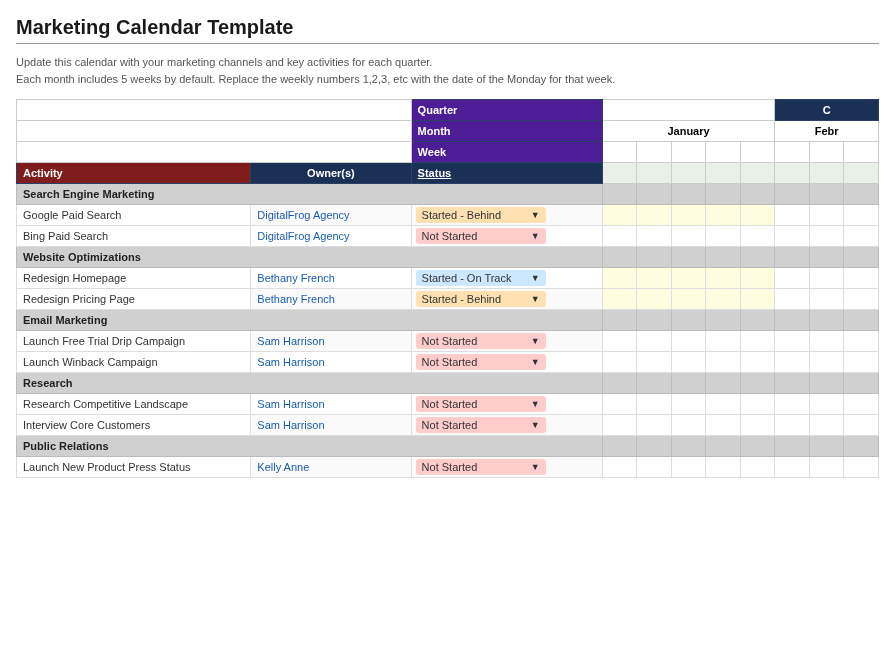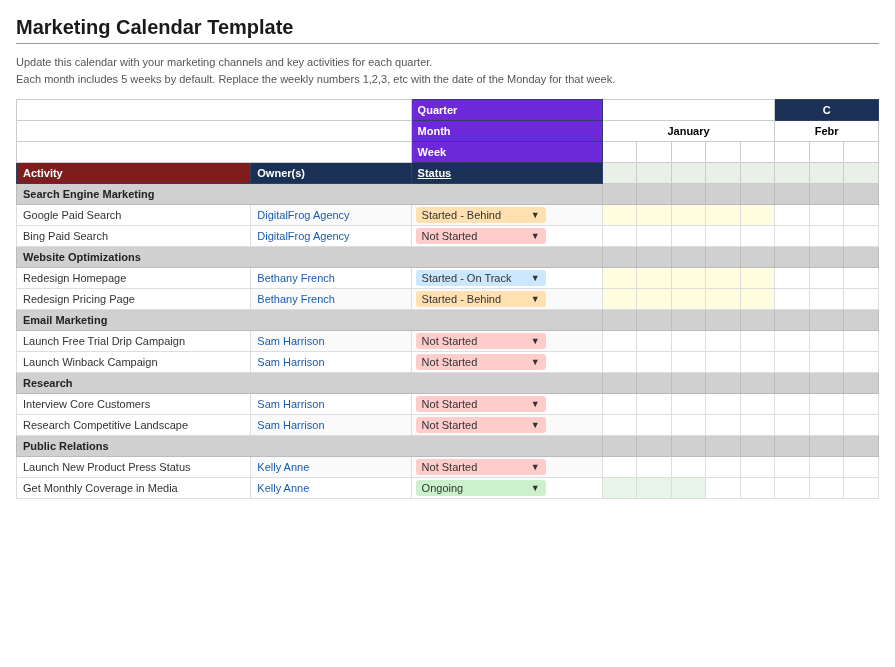--- a/index.html
+++ b/index.html
@@ -30,41 +30,42 @@
     }
 
     .calendar-table {
       width: 100%;
       border-collapse: collapse;
       font-size: 11px;
     }
 
     
     .header-row-1 td, .header-row-2 td, .header-row-3 td {
-      background: #6d28d9;
+      background: #4c1d95;
       color: #fff;
       font-weight: bold;
       padding: 4px 6px;
       border: 1px solid #2a4065;
       white-space: nowrap;
     }
     .header-row-1 td.month-header {
       background: #fff;
       color: #000;
       font-weight: bold;
       text-align: center;
       border: 1px solid #ccc;
     }
     .header-row-3 td.col-activity {
       background: #7f1d1d;
       color: #fff;
     }
     .header-row-3 td.col-owner {
       background: #1a3055;
       color: #fff;
+      text-align: center;
     }
     .header-row-3 td.col-status {
       background: #1a3055;
       color: #fff;
     }
     .header-row-3 td.week-cell {
       background: #e8f0e8;
       color: #333;
       text-align: center;
       font-weight: normal;
@@ -342,51 +343,51 @@
         <td class="week-bg"></td>
         <td class="week-bg"></td>
         <td class="week-bg"></td>
         <td class="week-bg"></td>
         <td class="week-bg"></td>
         <td class="week-bg"></td>
         <td class="week-bg"></td>
         <td class="week-bg"></td>
       </tr>
       <tr class="data-row">
+        <td class="activity-col">Research Competitive Landscape</td>
+        <td class="owner-col" style="color: rgb(26, 92, 176);">Sam Harrison</td>
+        <td style="padding: 2px 4px;"><span class="status-badge status-not-started">
+            <span>Not Started</span>
+            <span class="arrow">▼</span>
+          </span></td>
+        <td style="background: rgb(255, 255, 255);"></td>
+        <td style="background: rgb(255, 255, 255);"></td>
+        <td style="background: rgb(255, 255, 255);"></td>
+        <td style="background: rgb(255, 255, 255);"></td>
+        <td style="background: rgb(255, 255, 255);"></td>
+        <td style="background: rgb(255, 255, 255);"></td>
+        <td style="background: rgb(255, 255, 255);"></td>
+        <td style="background: rgb(255, 255, 255);"></td>
+      </tr>
+      <tr class="data-row">
         <td class="activity-col">Interview Core Customers</td>
         <td class="owner-col" style="color: rgb(26, 92, 176);">Sam Harrison</td>
         <td style="padding: 2px 4px;"><span class="status-badge status-not-started">
             <span>Not Started</span>
             <span class="arrow">▼</span>
           </span></td>
         <td style="background: rgb(255, 255, 255);"></td>
         <td style="background: rgb(255, 255, 255);"></td>
         <td style="background: rgb(255, 255, 255);"></td>
         <td style="background: rgb(255, 255, 255);"></td>
         <td style="background: rgb(255, 255, 255);"></td>
         <td style="background: rgb(255, 255, 255);"></td>
         <td style="background: rgb(255, 255, 255);"></td>
         <td style="background: rgb(255, 255, 255);"></td>
       </tr>
-      <tr class="data-row">
-        <td class="activity-col">Research Competitive Landscape</td>
-        <td class="owner-col" style="color: rgb(26, 92, 176);">Sam Harrison</td>
-        <td style="padding: 2px 4px;"><span class="status-badge status-not-started">
-            <span>Not Started</span>
-            <span class="arrow">▼</span>
-          </span></td>
-        <td style="background: rgb(255, 255, 255);"></td>
-        <td style="background: rgb(255, 255, 255);"></td>
-        <td style="background: rgb(255, 255, 255);"></td>
-        <td style="background: rgb(255, 255, 255);"></td>
-        <td style="background: rgb(255, 255, 255);"></td>
-        <td style="background: rgb(255, 255, 255);"></td>
-        <td style="background: rgb(255, 255, 255);"></td>
-        <td style="background: rgb(255, 255, 255);"></td>
-      </tr>
       <tr class="category-row">
         <td colspan="3">Public Relations</td>
         <td class="week-bg"></td>
         <td class="week-bg"></td>
         <td class="week-bg"></td>
         <td class="week-bg"></td>
         <td class="week-bg"></td>
         <td class="week-bg"></td>
         <td class="week-bg"></td>
         <td class="week-bg"></td>
@@ -400,30 +401,14 @@
           </span></td>
         <td style="background: rgb(255, 255, 255);"></td>
         <td style="background: rgb(255, 255, 255);"></td>
         <td style="background: rgb(255, 255, 255);"></td>
         <td style="background: rgb(255, 255, 255);"></td>
         <td style="background: rgb(255, 255, 255);"></td>
         <td style="background: rgb(255, 255, 255);"></td>
         <td style="background: rgb(255, 255, 255);"></td>
         <td style="background: rgb(255, 255, 255);"></td>
       </tr>
-      <tr class="data-row">
-        <td class="activity-col">Get Monthly Coverage in Media</td>
-        <td class="owner-col" style="color: rgb(26, 92, 176);">Kelly Anne</td>
-        <td style="padding: 2px 4px;"><span class="status-badge status-ongoing">
-            <span>Ongoing</span>
-            <span class="arrow">▼</span>
-          </span></td>
-        <td style="background: rgb(232, 245, 233);"></td>
-        <td style="background: rgb(232, 245, 233);"></td>
-        <td style="background: rgb(232, 245, 233);"></td>
-        <td style="background: rgb(255, 255, 255);"></td>
-        <td style="background: rgb(255, 255, 255);"></td>
-        <td style="background: rgb(255, 255, 255);"></td>
-        <td style="background: rgb(255, 255, 255);"></td>
-        <td style="background: rgb(255, 255, 255);"></td>
-      </tr>
     </tbody>
 </table>
 
 </body></html>

